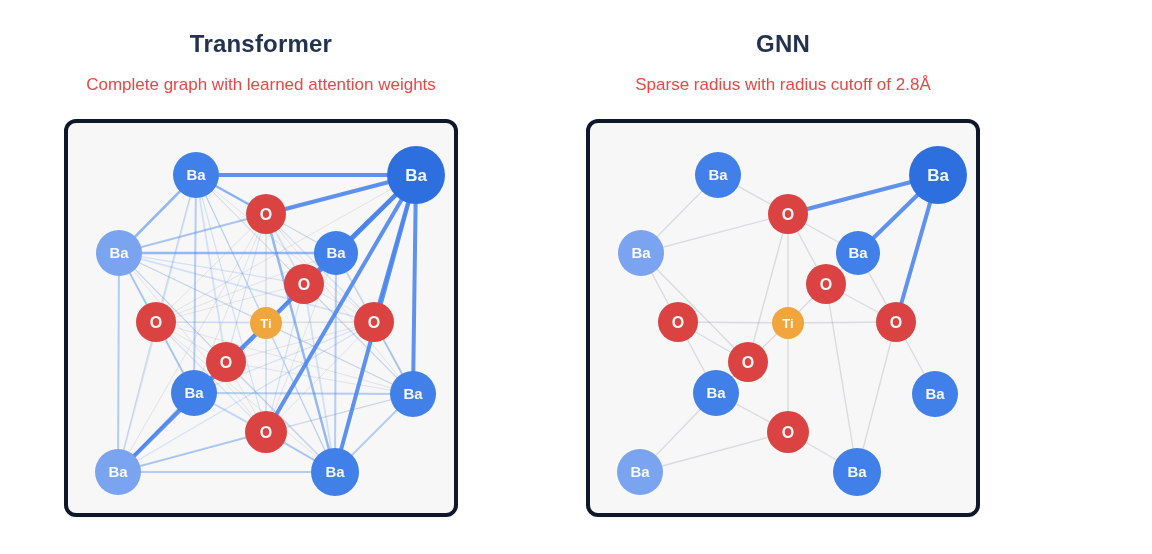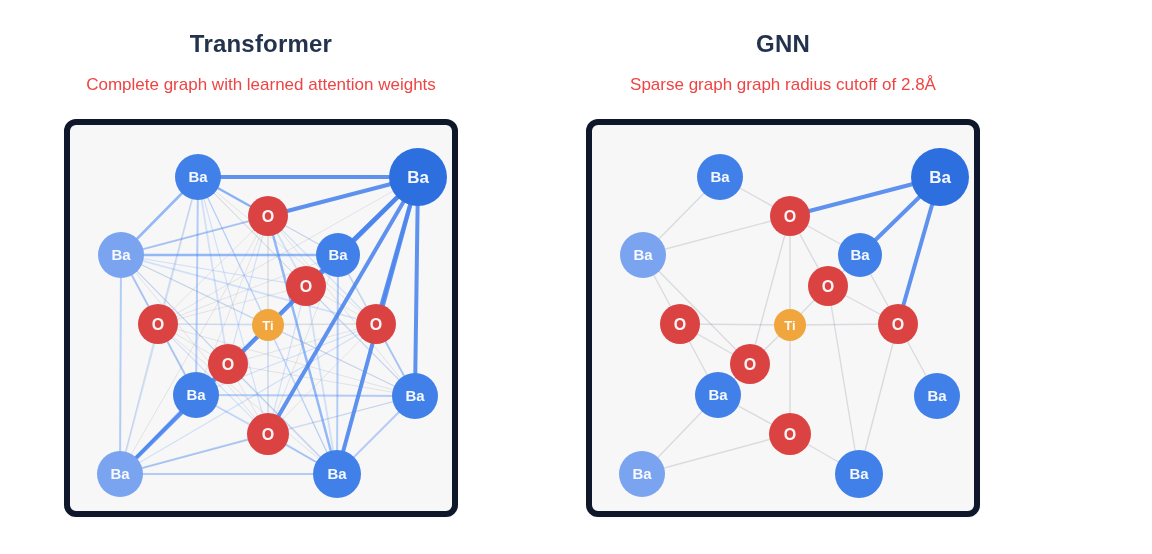--- a/index.html
+++ b/index.html
@@ -4,21 +4,21 @@
 <style>
   * { margin: 0; padding: 0; box-sizing: border-box; }
   html, body { width: 1152px; height: 554px; background: #ffffff; overflow: hidden;
     font-family: "Liberation Sans", sans-serif; }
   .container { display: flex; width: 1044px; height: 554px; }
   .col { width: 576px; display: flex; flex-direction: column; align-items: center; }
   .col-title { margin-top: 30px; font-size: 24px; font-weight: 700; color: #24334d;
     letter-spacing: 0.2px; }
   .col-subtitle { margin-top: 17px; font-size: 17px; font-weight: 400; color: #ef4444; }
   .panel { margin-top: 24px; width: 394px; height: 398px; background: #f7f7f8;
-    border: 6px solid #0f172a; border-radius: 12px;
+    border: 4px solid #0f172a; border-radius: 12px;
     box-shadow: 0 1px 2px rgba(0,0,0,0.03); overflow: hidden; }
   .panel svg { display: block; }
   .node-label { fill: rgba(255,255,255,0.95); font-family: "Liberation Sans", sans-serif;
     font-weight: 700; text-anchor: middle; pointer-events: none; }
 </style>
 </head>
 <body>
 
 <div class="container">
 
@@ -191,21 +191,21 @@
           <g>
             <circle cx="198" cy="200" r="16" fill="#f0a63c"></circle>
             <text x="198" y="200" dy="0.36em" class="node-label" font-size="13">Ti</text>
           </g>
         </svg>
     </div>
   </div>
 
   <div class="col">
     <div class="col-title">GNN</div>
-    <div class="col-subtitle">Sparse graph graph radius cutoff of 2.8Å</div>
+    <div class="col-subtitle">Sparse radius with radius cutoff of 2.8Å</div>
     <div class="panel">
       <svg width="394" height="398" viewBox="0 0 394 398">
           <line x1="198" y1="200" x2="198" y2="91" stroke="rgba(120,125,135,0.22)" stroke-width="1.4" stroke-opacity="1" stroke-linecap="round"></line>
           <line x1="198" y1="200" x2="236" y2="161" stroke="rgba(120,125,135,0.22)" stroke-width="1.4" stroke-opacity="1" stroke-linecap="round"></line>
           <line x1="198" y1="200" x2="88" y2="199" stroke="rgba(120,125,135,0.22)" stroke-width="1.4" stroke-opacity="1" stroke-linecap="round"></line>
           <line x1="198" y1="200" x2="306" y2="199" stroke="rgba(120,125,135,0.22)" stroke-width="1.4" stroke-opacity="1" stroke-linecap="round"></line>
           <line x1="198" y1="200" x2="158" y2="239" stroke="rgba(120,125,135,0.22)" stroke-width="1.4" stroke-opacity="1" stroke-linecap="round"></line>
           <line x1="198" y1="200" x2="198" y2="309" stroke="rgba(120,125,135,0.22)" stroke-width="1.4" stroke-opacity="1" stroke-linecap="round"></line>
           <line x1="198" y1="91" x2="128" y2="52" stroke="rgba(120,125,135,0.22)" stroke-width="1.4" stroke-opacity="1" stroke-linecap="round"></line>
           <line x1="198" y1="91" x2="51" y2="130" stroke="rgba(120,125,135,0.22)" stroke-width="1.4" stroke-opacity="1" stroke-linecap="round"></line>

